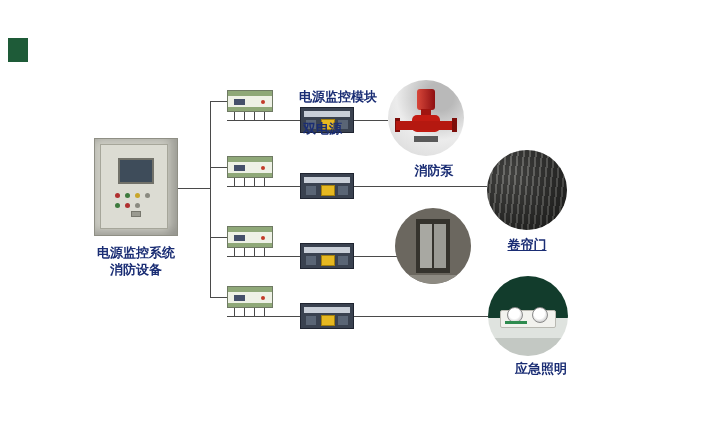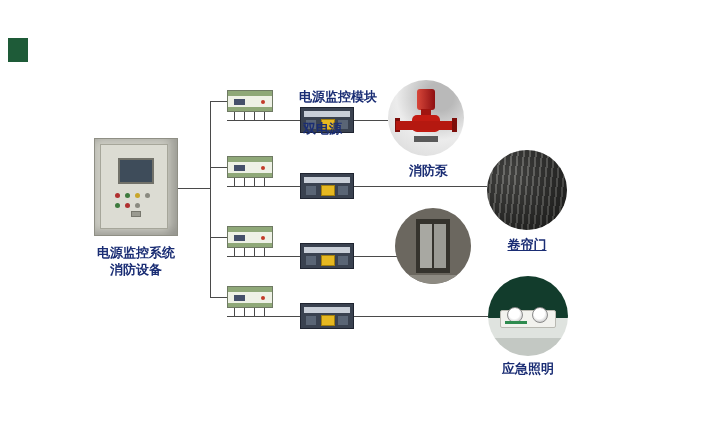--- a/index.html
+++ b/index.html
@@ -168,35 +168,35 @@
 
   <div class="circle pump-bg" style="left:388px; top:80px; width:76px; height:76px;">
     <div class="pump-motor"></div>
     <div class="pump-neck"></div>
     <div class="pump-case"></div>
     <div class="pump-fl-l"></div>
     <div class="pump-pipe"></div>
     <div class="pump-fl-r"></div>
     <div class="pump-base"></div>
   </div>
-  <div class="lbl center" style="left:372px; top:162px; width:76px;text-align:right;">消防泵</div>
+  <div class="lbl center" style="left:396px; top:162px; width:76px;">消防泵</div>
 
   <div class="circle shutter-bg" style="left:487px; top:150px; width:80px; height:80px;">
     <div class="shutter-shade"></div>
   </div>
   <div class="lbl center" style="left:487px; top:236px; width:80px;text-decoration:underline;">卷帘门</div>
 
   <div class="circle elev-bg" style="left:395px; top:208px; width:76px; height:76px;">
     <div class="elev-frame"></div>
     <div class="elev-door-l"></div>
     <div class="elev-door-r"></div>
     <div class="elev-floor"></div>
   </div>
 
   <div class="circle emerg-bg" style="left:488px; top:276px; width:80px; height:80px;">
     <div class="emerg-body"></div>
     <div class="emerg-lamp l"></div>
     <div class="emerg-lamp r"></div>
     <div class="emerg-stripe"></div>
   </div>
-  <div class="lbl center" style="left:488px; top:360px; width:80px;">应急照明</div>
+  <div class="lbl center" style="left:501px; top:360px; width:80px;">应急照明</div>
 
 </div>
 
 </body></html>

